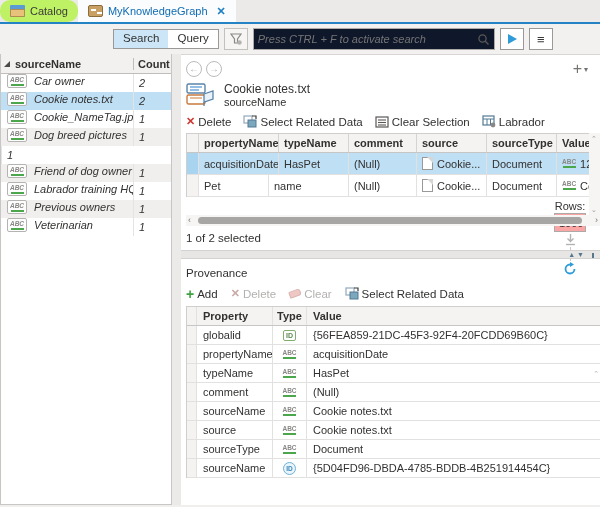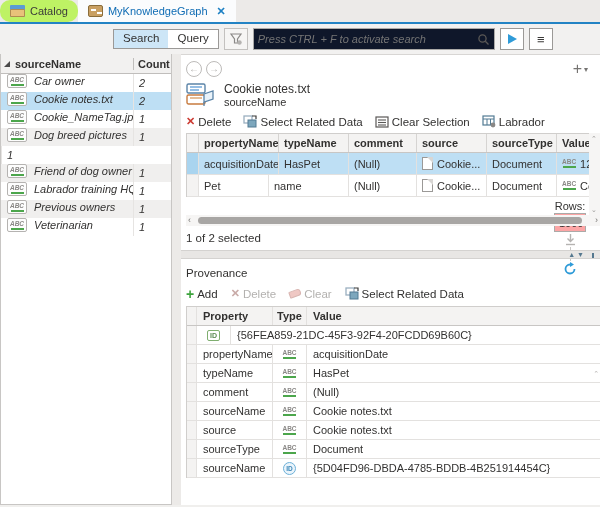--- a/index.html
+++ b/index.html
@@ -442,20 +442,21 @@
     <div class="ptable">
       <div class="prow head">
         <div class="pcell p0"></div>
         <div class="pcell p1">Property</div>
         <div class="pcell p2" style="justify-content:flex-start">Type</div>
         <div class="pcell p3">Value</div>
       </div>
       <div id="p-rows">
           <div class="prow">
             <div class="pcell p0"></div>
+            <div class="pcell p1">globalid</div>
             <div class="pcell p2">
               <span class="id-box id-guid">ID</span>
             </div>
             <div class="pcell p3">{56FEA859-21DC-45F3-92F4-20FCDD69B60C}</div>
           </div>
           <div class="prow">
             <div class="pcell p0"></div>
             <div class="pcell p1">propertyName</div>
             <div class="pcell p2">
               <span class="abc-plain">

